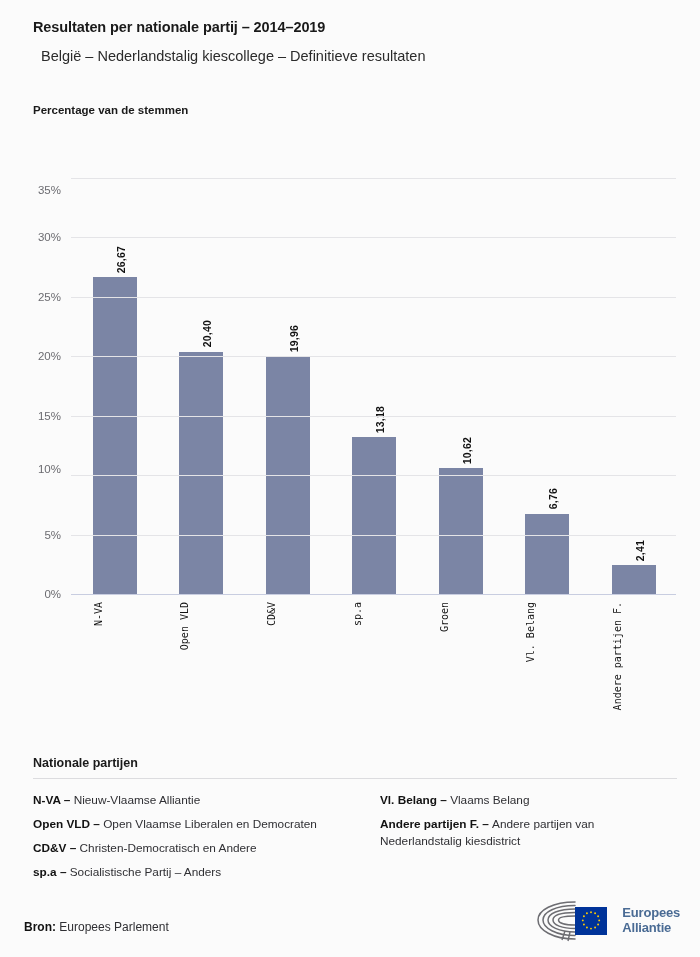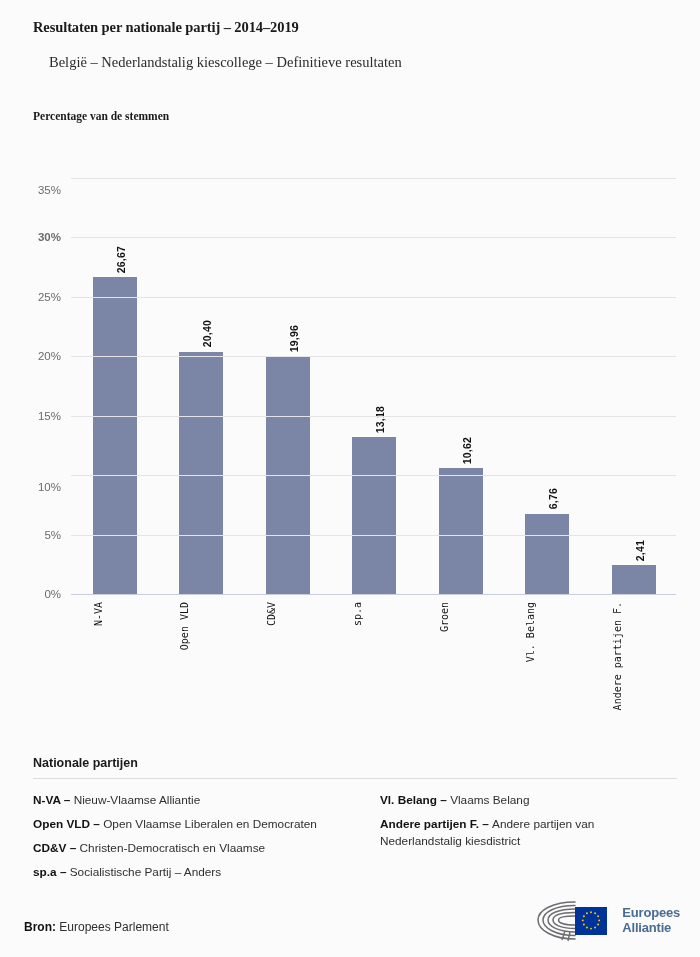--- a/index.html
+++ b/index.html
@@ -12,36 +12,35 @@
     background: #fbfbfb;
     font-family: "Liberation Sans", sans-serif;
     color: #1a1a1a;
     overflow: hidden;
     position: relative;
   }
 
   
   .header {
     padding: 18px 23px 0 33px;
-    font-family: Liberation Serif, serif;
   }
   .chart-title {
     font-size: 14.5px;
     font-weight: bold;
     color: #1a1a1a;
     letter-spacing: -0.1px;
     line-height: 1.3;
     margin: 0 0 10px 0;
   }
   .chart-subtitle {
     font-size: 14.5px;
     font-weight: normal;
     color: #2b2b2b;
     line-height: 1.3;
-    margin: 16px;
+    margin: 8px;
   }
   .axis-caption {
     font-size: 11.5px;
     font-weight: bold;
     color: #1a1a1a;
     margin: 38px 0 8px 0;
   }
 
   
   .chart-area {
@@ -249,42 +248,42 @@
           <div class="bar" title="Andere partijen F.: 2,41" style="height: 28.6446px; background: rgb(123, 133, 165);"></div>
           <div class="bar-value" style="bottom: 32.6446px;">2,41</div>
           <div class="cat-label">Andere partijen F.</div>
         </div>
       </div>
   <div class="gridline baseline" style="top: 416px;"></div>
       <div class="ytick-wrap" style="top: 416px;">0%</div>
       <div class="gridline" style="top: 356.571px;"></div>
       <div class="ytick-wrap" style="top: 356.571px;">5%</div>
       <div class="gridline" style="top: 297.143px;"></div>
-      <div class="ytick-wrap" style="top: 309px;">10%</div>
+      <div class="ytick-wrap" style="top: 291px;">10%</div>
       <div class="gridline" style="top: 237.714px;"></div>
       <div class="ytick-wrap" style="top: 237.714px;">15%</div>
       <div class="gridline" style="top: 178.286px;"></div>
       <div class="ytick-wrap" style="top: 178.286px;">20%</div>
       <div class="gridline" style="top: 118.857px;"></div>
       <div class="ytick-wrap" style="top: 118.857px;">25%</div>
       <div class="gridline" style="top: 59.4286px;"></div>
-      <div class="ytick-wrap" style="top: 59.4286px; font-weight: bold;">30%</div>
+      <div class="ytick-wrap" style="top: 59.4286px;">30%</div>
       <div class="gridline" style="top: 0px;"></div>
       <div class="ytick-wrap" style="top: 12px;">35%</div>
     </div>
 </div>
 
 <div class="legend-block">
   <div class="legend-title">Nationale partijen</div>
   <div class="legend-rule"></div>
   <div class="legend-cols">
     <div class="legend-col" id="legend-left">
         <div class="legend-entry"><span class="abbr">N-VA</span><span class="dash"> – </span><span>Nieuw-Vlaamse Alliantie</span></div>
         <div class="legend-entry"><span class="abbr">Open VLD</span><span class="dash"> – </span><span>Open Vlaamse Liberalen en Democraten</span></div>
-        <div class="legend-entry"><span class="abbr">CD&amp;V</span><span class="dash"> – </span><span>Christen-Democratisch en Vlaamse</span></div>
+        <div class="legend-entry"><span class="abbr">CD&amp;V</span><span class="dash"> – </span><span>Christen-Democratisch en Andere</span></div>
         <div class="legend-entry"><span class="abbr">sp.a</span><span class="dash"> – </span><span>Socialistische Partij – Anders</span></div>
       </div>
     <div class="legend-col right" id="legend-right">
         <div class="legend-entry"><span class="abbr">Vl. Belang</span><span class="dash"> – </span><span>Vlaams Belang</span></div>
         <div class="legend-entry"><span class="abbr">Andere partijen F.</span><span class="dash"> – </span><span>Andere partijen van Nederlandstalig kiesdistrict</span></div>
       </div>
   </div>
 </div>
 
 <div class="source">

